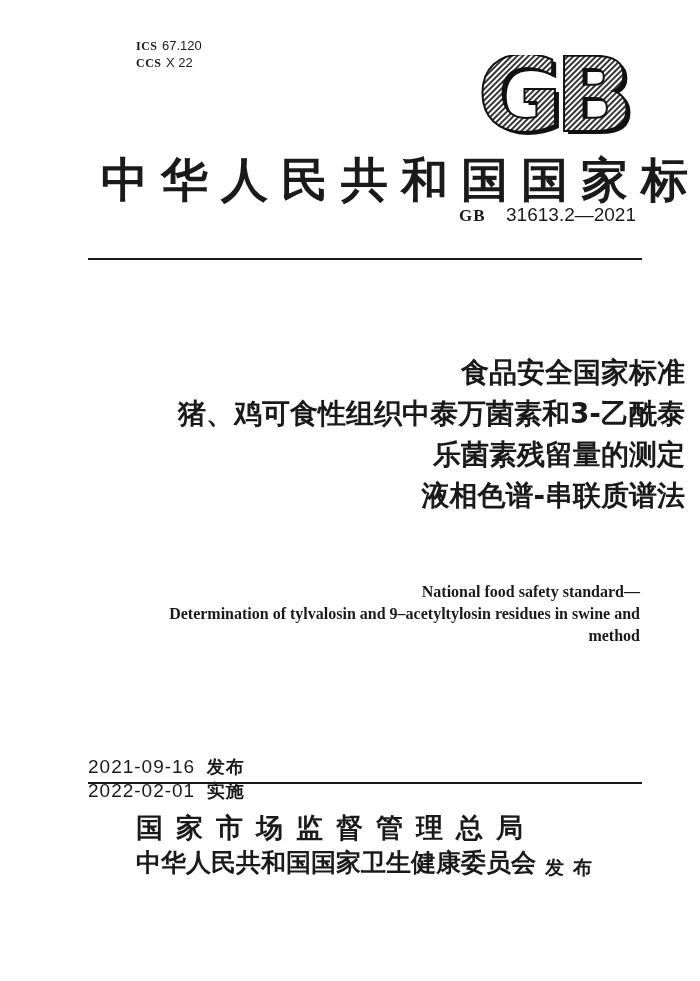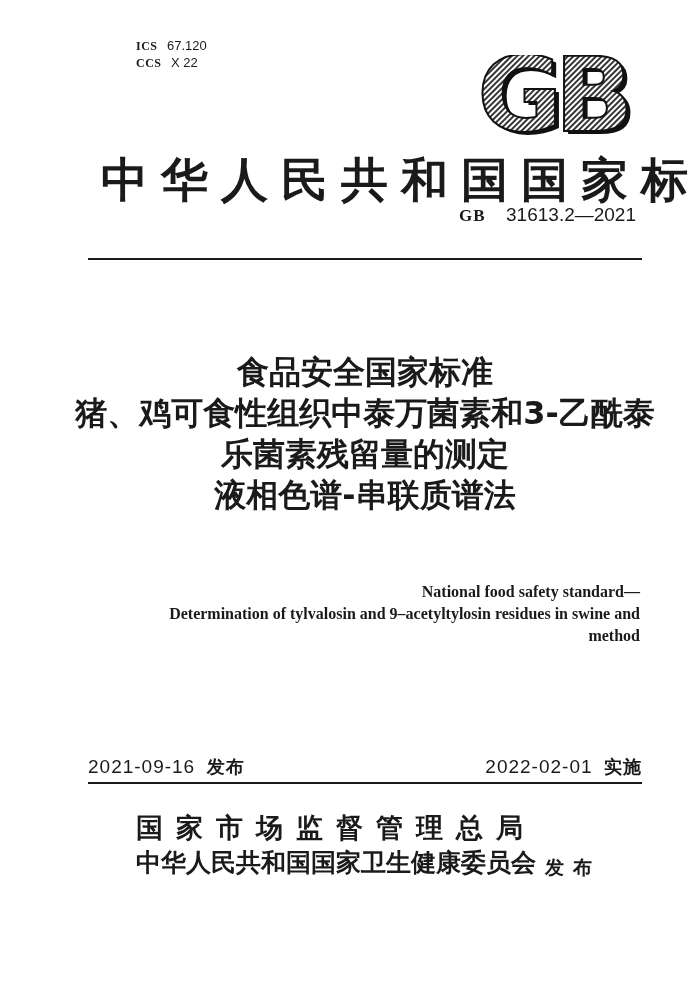--- a/index.html
+++ b/index.html
@@ -5,21 +5,21 @@
   html,body{margin:0;padding:0;}
   body{
     width:700px;height:981px;background:#ffffff;position:relative;
     font-family:"Liberation Sans",sans-serif;color:#1a1a1a;overflow:hidden;
   }
   .page{position:absolute;inset:0;}
 
   
   .ics-block{position:absolute;left:88px;top:37px;line-height:15px;white-space:nowrap;}
   .code-label{font-family:"Liberation Serif",serif;font-weight:bold;font-size:12px;letter-spacing:.5px;margin-left:48px;}
-  .code-value{font-family:"Liberation Sans",sans-serif;font-size:13px;margin-left:5px;}
+  .code-value{font-family:"Liberation Sans",sans-serif;font-size:13px;}
 
   
   .gb-logo{position:absolute;left:471px;top:55px;width:162px;height:82px;}
   .gb-logo text{font-family:"DejaVu Sans",sans-serif;font-weight:bold;font-size:104px;letter-spacing:-8px;text-anchor:middle;}
   .logo-shadow{fill:#111111;}
   .logo-face{fill:url(#hatch);stroke:#111111;stroke-width:2px;}
 
   
   .std-name{
     position:absolute;left:88px;top:149px;width:560px;text-align:center;
@@ -31,35 +31,35 @@
   .std-code{position:absolute;top:204px;right:64px;white-space:nowrap;}
   .std-code-prefix{font-family:"Liberation Serif",serif;font-weight:bold;font-size:17px;letter-spacing:1px;}
   .std-code-number{font-family:"Liberation Sans",sans-serif;font-size:19px;margin-left:16px;}
 
   .rule{position:absolute;left:88px;width:554px;height:2px;background:#1a1a1a;}
   .rule-1{top:258px;}
   .rule-2{top:782px;}
 
   
   .title-cn{
-    position:absolute;left:45px;top:352px;width:640px;text-align:center;
-    font-family:"DejaVu Sans",sans-serif;font-weight:bold;font-size:32px;line-height:41px;
+    position:absolute;left:45px;top:352px;width:640px;text-align:right;
+    font-family:"DejaVu Sans",sans-serif;font-weight:bold;font-size:28px;line-height:41px;
   }
   .title-cn div{white-space:nowrap;}
 
   
   .title-en{
     position:absolute;left:60px;top:541px;width:580px;text-align:right;
     font-family:"Liberation Serif",serif;font-weight:bold;font-size:16px;line-height:22px;margin-top:40px;
   }
 
   
   .dates{
     position:absolute;left:88px;top:755px;width:554px;
-    display:flex;justify-content:space-between;align-items:baseline;white-space:nowrap;
+    display:flex;align-items:baseline;white-space:nowrap;flex-direction:column;
   }
   .date-digits{font-family:"Liberation Sans",sans-serif;font-size:19px;letter-spacing:1px;}
   .date-label{font-family:"DejaVu Sans",sans-serif;font-weight:bold;font-size:18px;margin-left:7px;letter-spacing:1px;}
 
   
   .agencies{position:absolute;left:136px;top:810px;width:400px;font-family:"DejaVu Serif","Liberation Serif",serif;font-weight:bold;}
   .agency{line-height:35px;white-space:nowrap;}
   .agency-1{font-size:27px;letter-spacing:6px;}
   .agency-2{font-size:25px;letter-spacing:0;}
   .agency-3{font-size:27px;letter-spacing:13px;}

